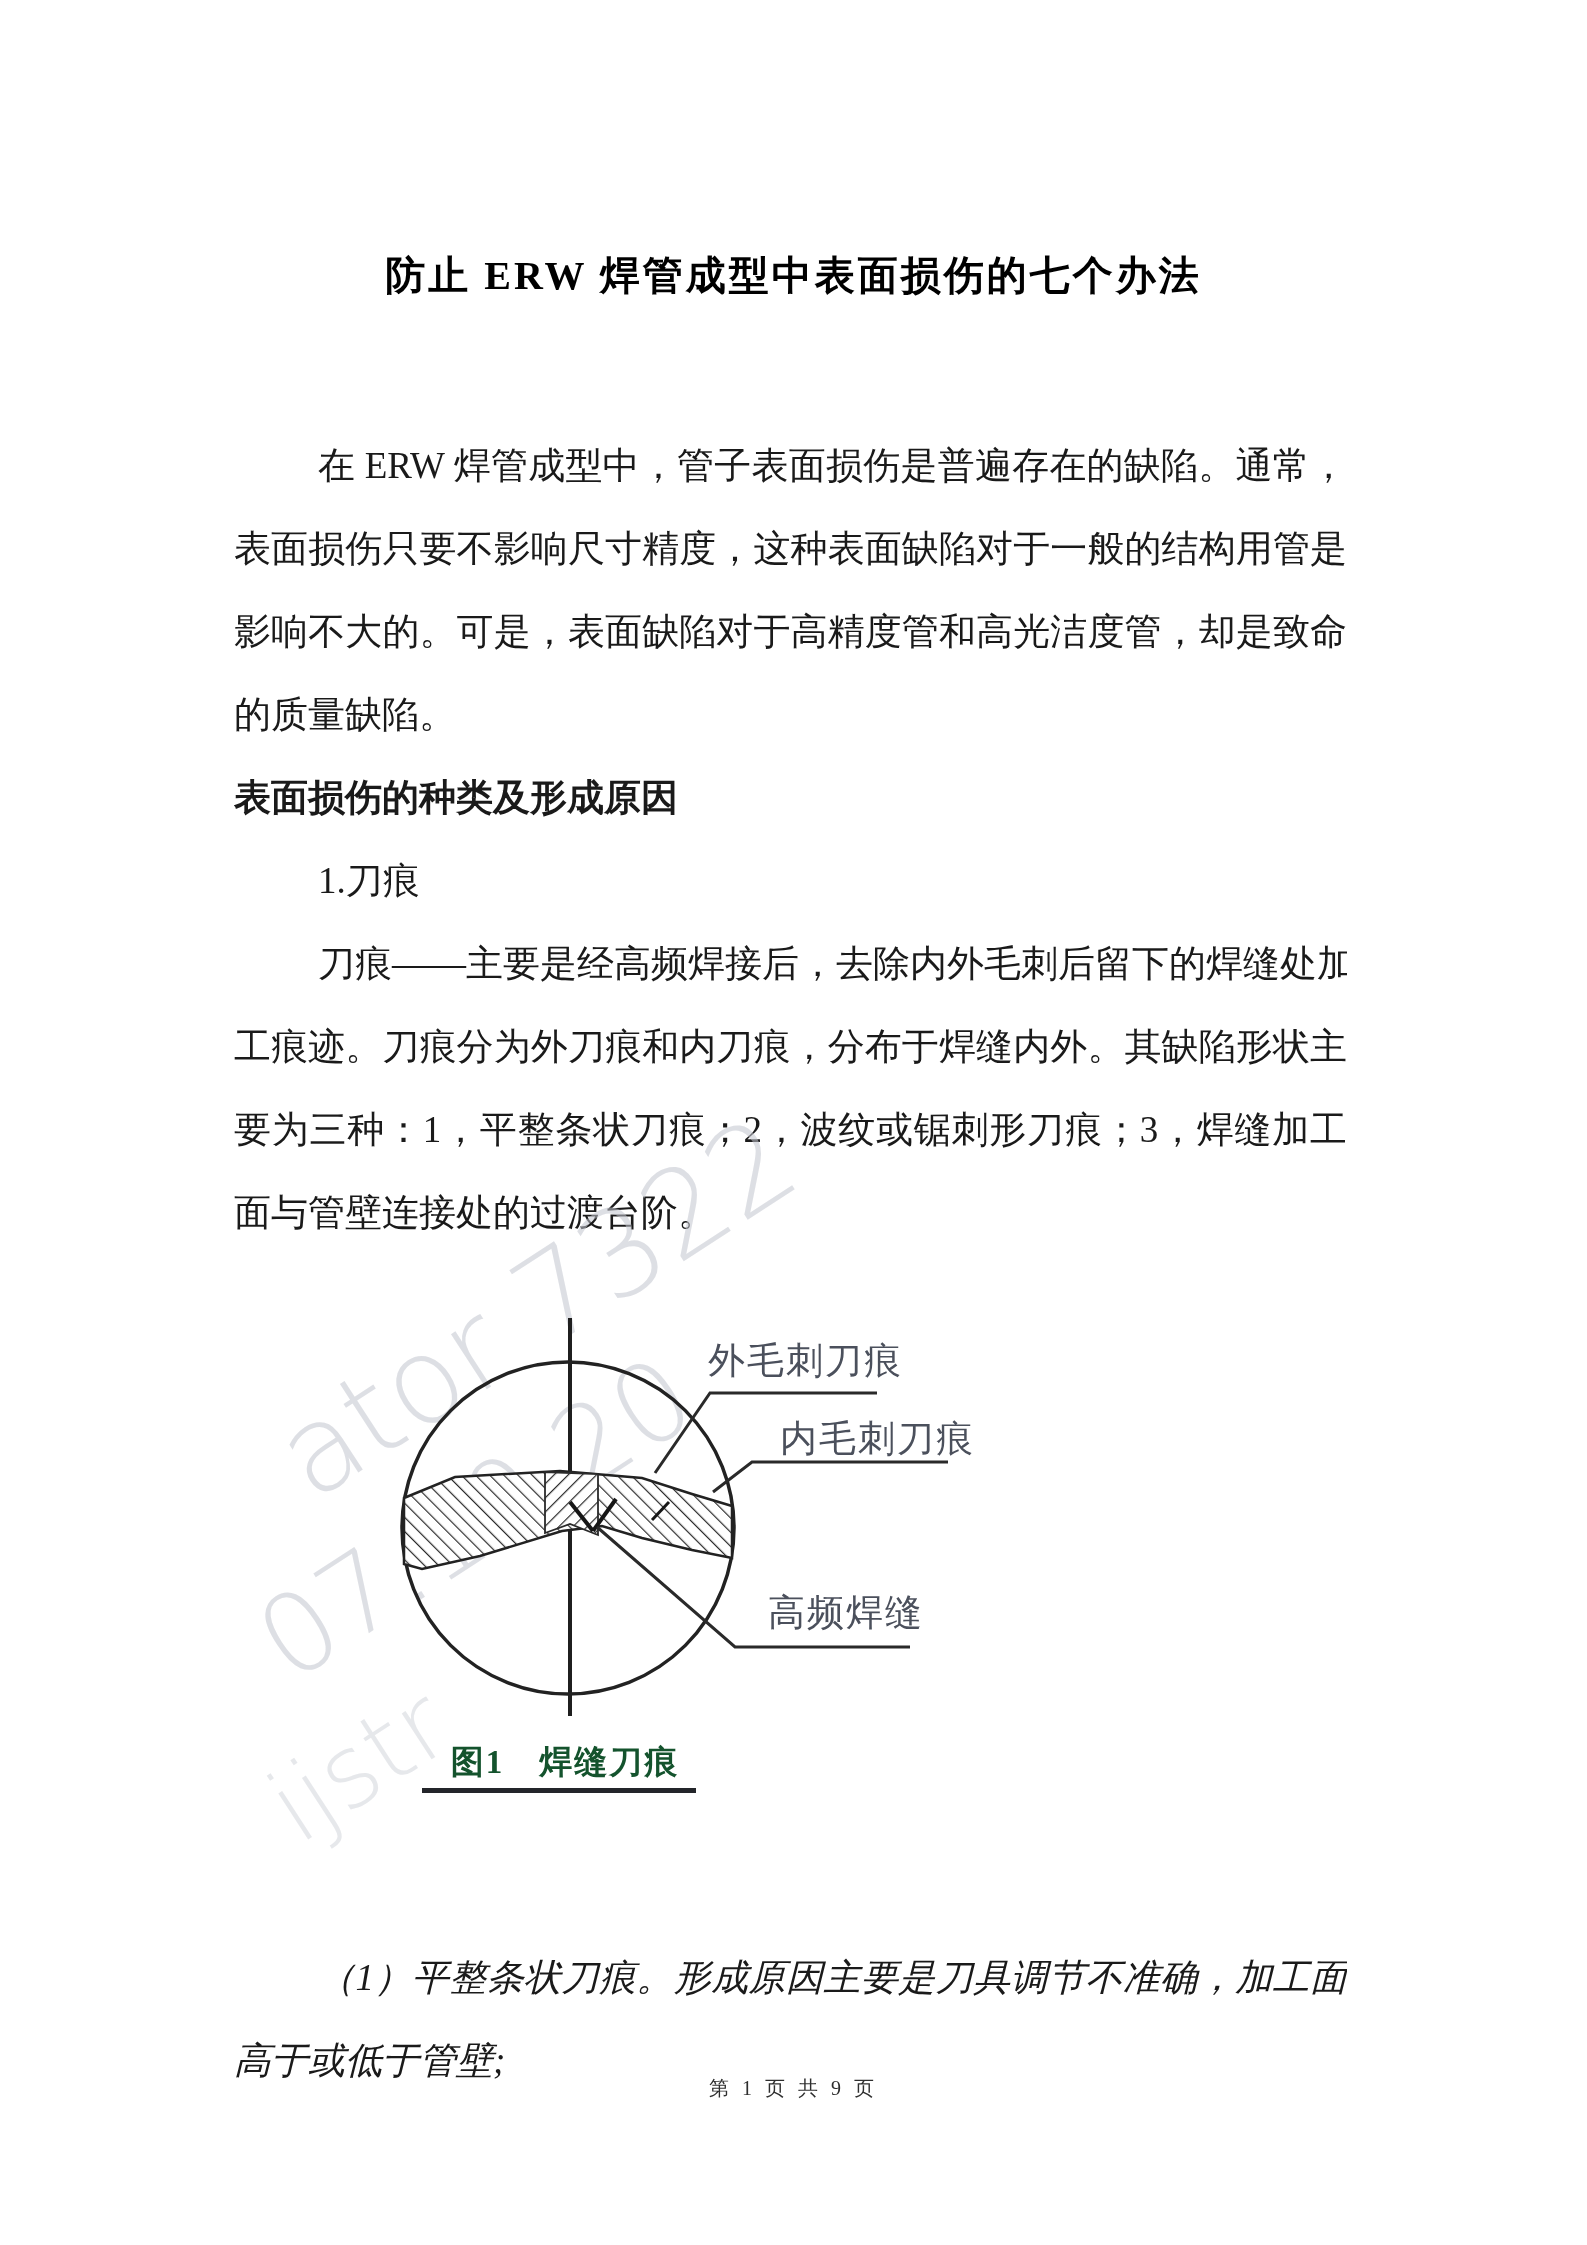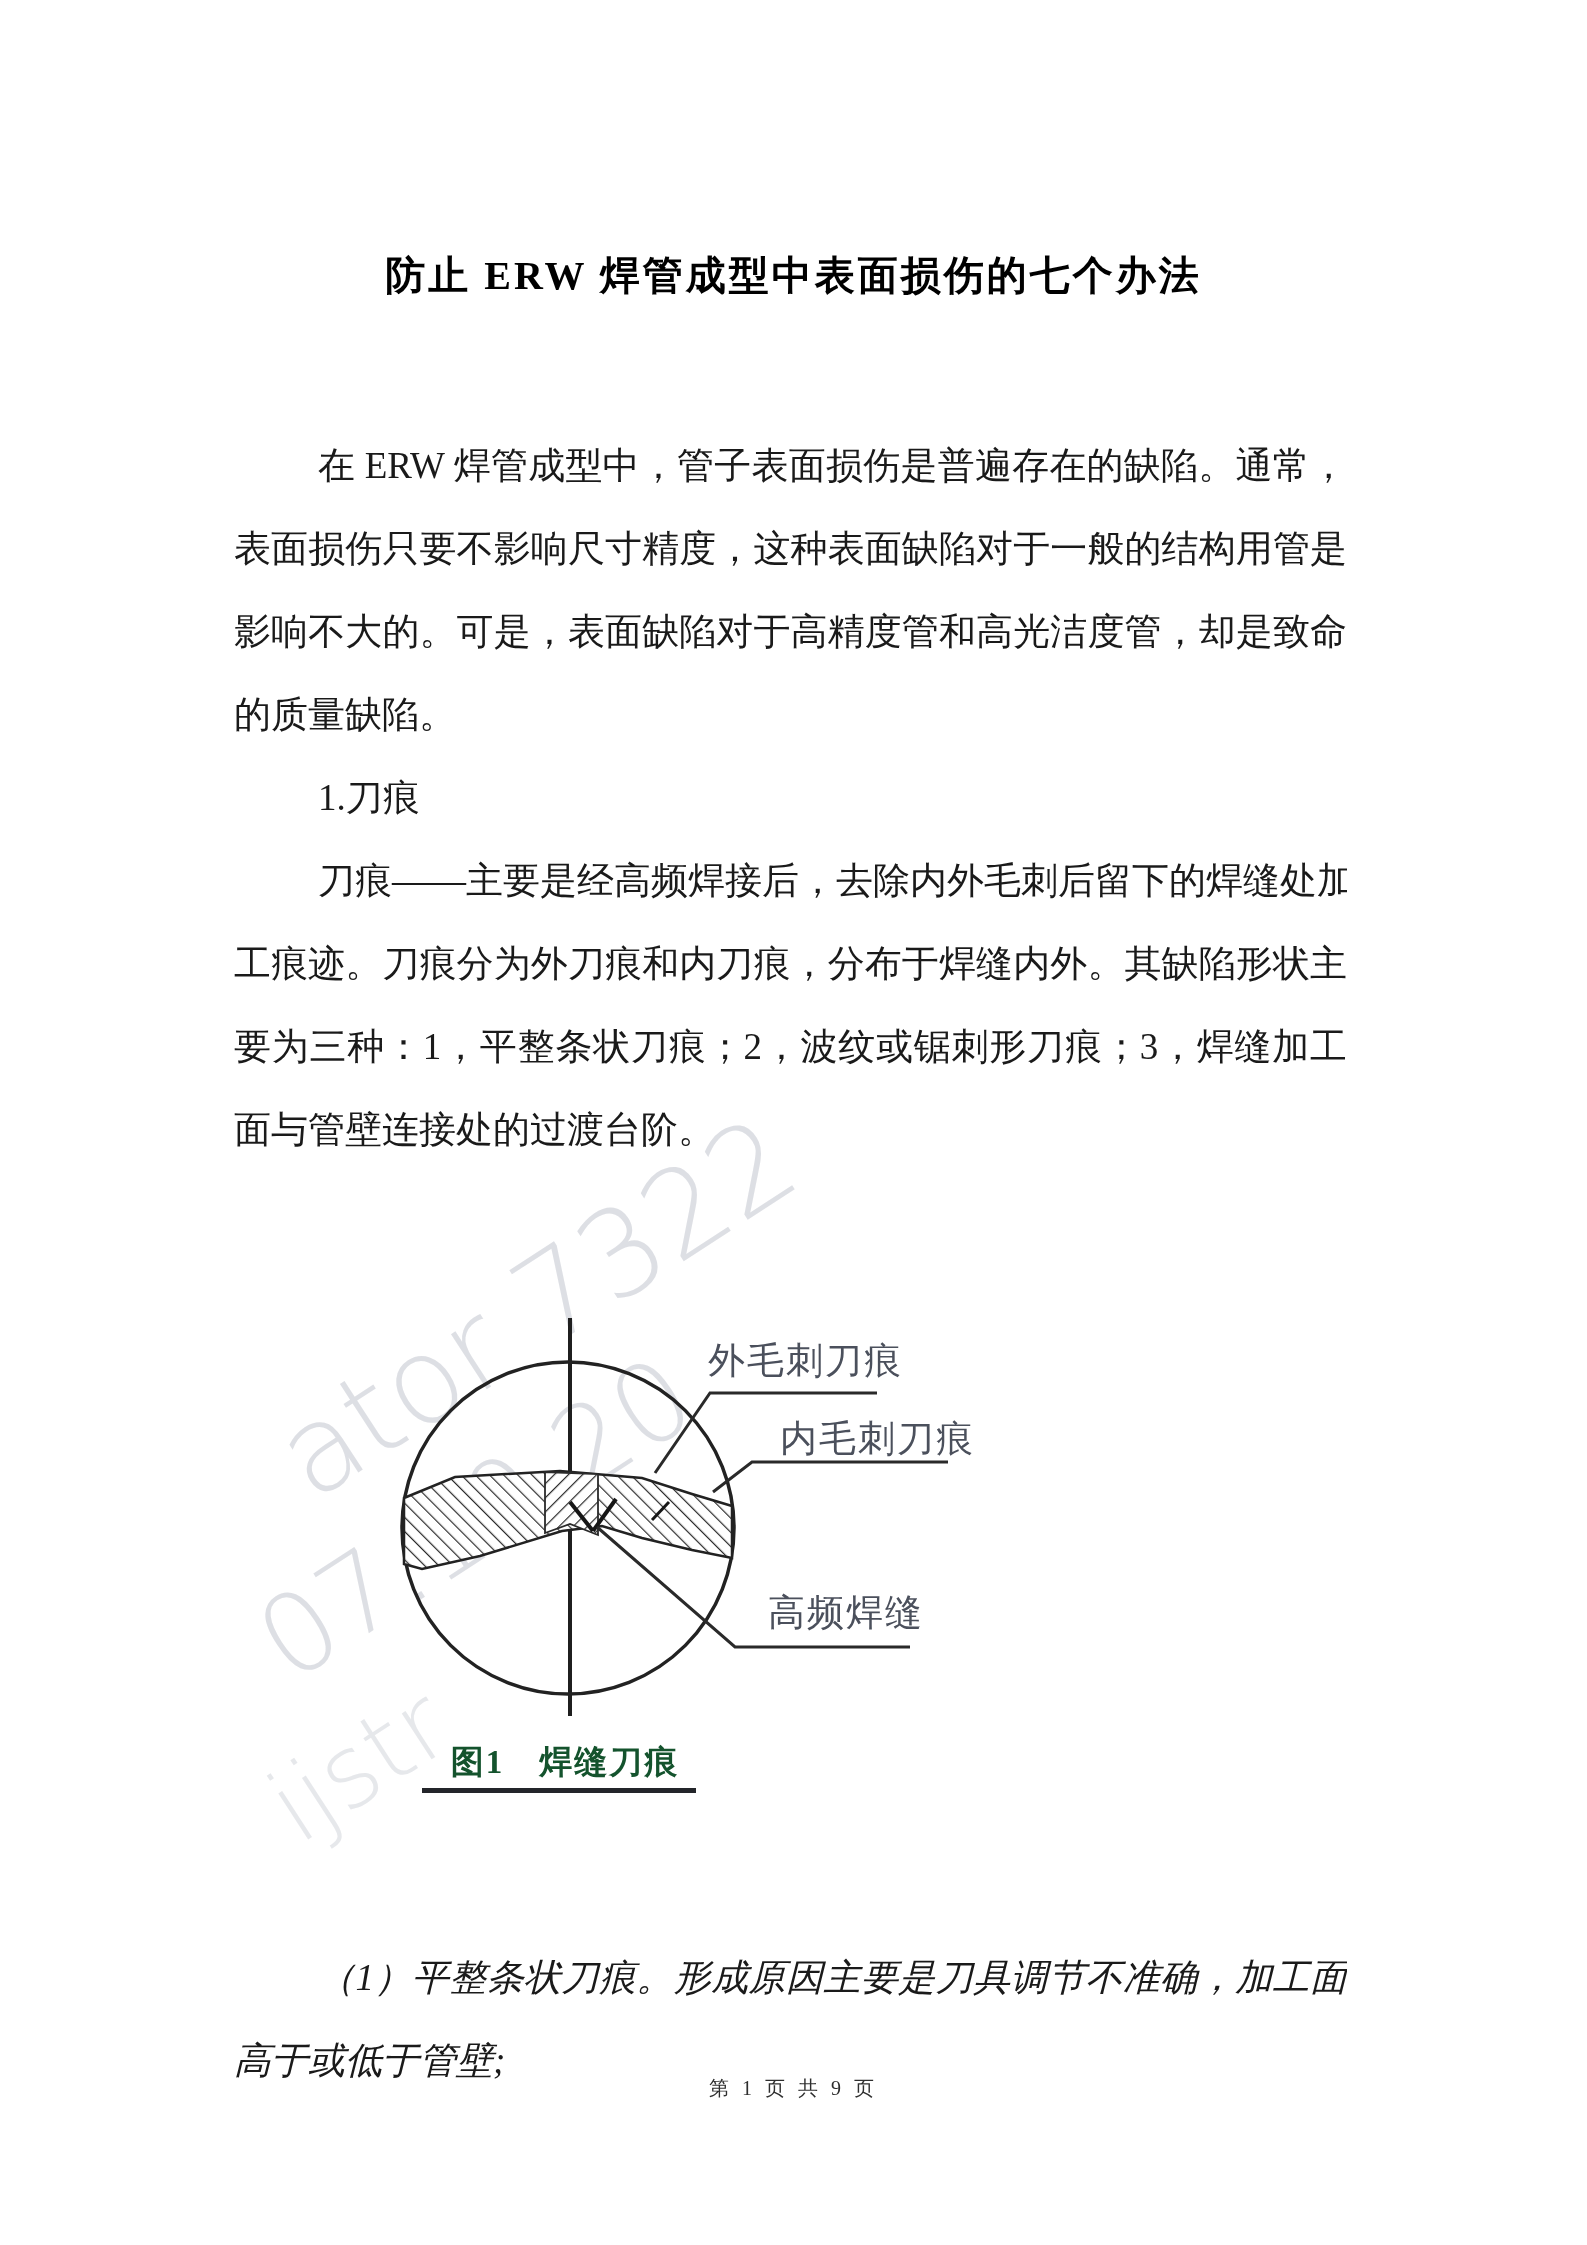--- a/index.html
+++ b/index.html
@@ -85,20 +85,21 @@
 
 <div class="page">
 
   <div class="title">防止 ERW 焊管成型中表面损伤的七个办法</div>
 
   <div class="block b1">
       <div class="line just indent">在 ERW 焊管成型中，管子表面损伤是普遍存在的缺陷。通常，</div>
       <div class="line just">表面损伤只要不影响尺寸精度，这种表面缺陷对于一般的结构用管是</div>
       <div class="line just">影响不大的。可是，表面缺陷对于高精度管和高光洁度管，却是致命</div>
       <div class="line">的质量缺陷。</div>
+      <div class="line bold">表面损伤的种类及形成原因</div>
       <div class="line indent">1.刀痕</div>
       <div class="line just indent">刀痕——主要是经高频焊接后，去除内外毛刺后留下的焊缝处加</div>
       <div class="line just">工痕迹。刀痕分为外刀痕和内刀痕，分布于焊缝内外。其缺陷形状主</div>
       <div class="line just">要为三种：1，平整条状刀痕；2，波纹或锯刺形刀痕；3，焊缝加工</div>
       <div class="line">面与管壁连接处的过渡台阶。</div>
     </div>
 
   <div class="figure">
     <div class="wm wm1">ator 7322</div>
     <div class="wm wm2">07.10.20</div>

